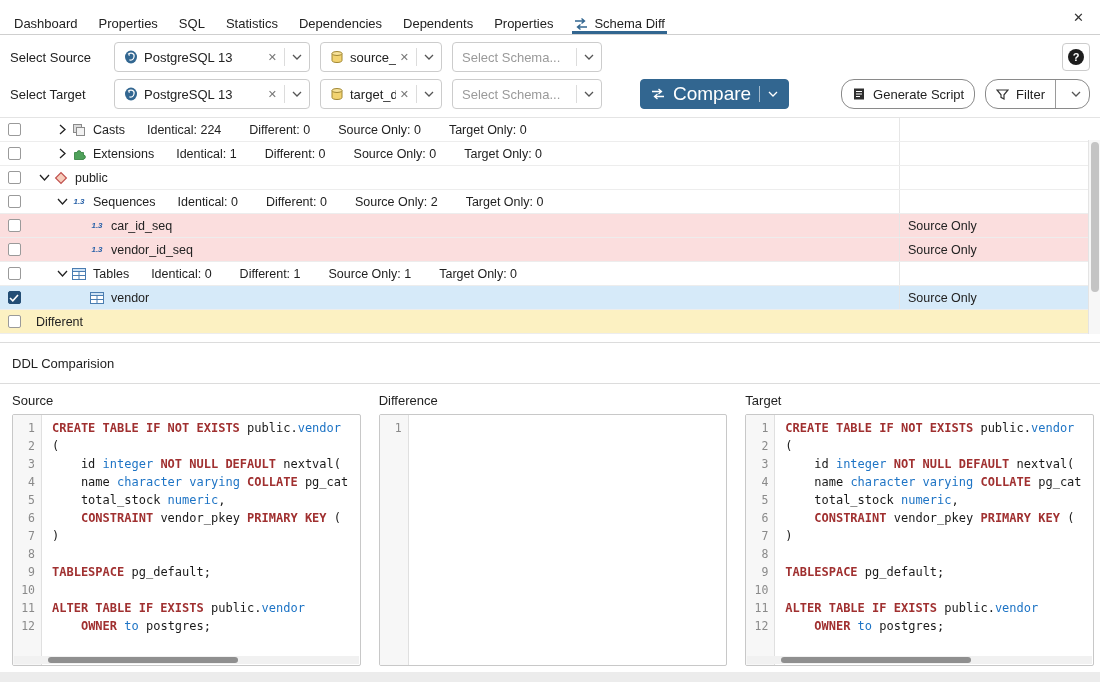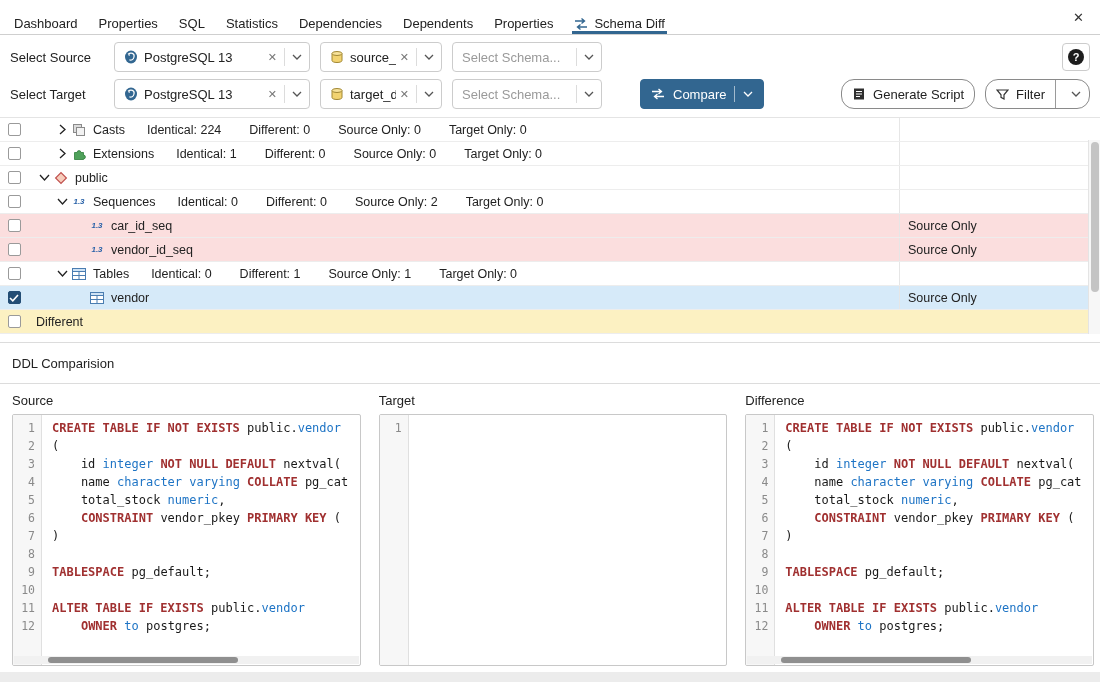--- a/index.html
+++ b/index.html
@@ -30,21 +30,21 @@
   .sel-clear { color:#777; font-size:11px; margin:0 7px 0 4px; cursor:pointer; flex:none; }
   .sel-divider { width:1px; height:18px; background:#dcdcdc; margin-right:7px; flex:none; }
   .sel-chevron { display:flex; flex:none; cursor:pointer; }
 
   .help-btn { margin-left:auto; width:28px; height:28px; border:1px solid #ccc; border-radius:4px; background:#fff;
               display:flex; align-items:center; justify-content:center; cursor:pointer; padding:0; }
   .help-glyph { width:16px; height:16px; border-radius:50%; background:#1d1d1d; color:#fff; font-size:11px; font-weight:bold;
                 display:flex; align-items:center; justify-content:center; }
 
   .btn-primary { margin-left:28px; display:flex; align-items:center; height:30px; background:var(--accent); color:#fff;
-                 border-radius:4px; padding:0 10px; gap:8px; font-size:13px; cursor:pointer; border:1px solid var(--accent); }
+                 border-radius:4px; padding:0 10px; gap:8px; font-size:19px; cursor:pointer; border:1px solid var(--accent); }
   .split-divider { width:1px; height:16px; background:rgba(255,255,255,.55); }
 
   .right-actions { margin-left:auto; display:flex; gap:10px; }
   .btn-outline { display:flex; align-items:center; gap:7px; height:30px; border:1px solid #8a8a8a; border-radius:13px;
                  background:#fff; padding:0 10px; font-size:13px; color:#222; cursor:pointer; }
   .filter-group { padding-right:0; }
   .split-divider-gray { width:1px; align-self:stretch; background:#9a9a9a; margin-left:3px; }
   .caret-pad { padding:0 8px; display:flex; }
 
   
@@ -469,22 +469,22 @@
     <div class="vthumb"></div>
   </div>
 </section>
 
 <div class="ddl-bar">
   <span>DDL Comparision</span>
 </div>
 
 <div class="panel-titles">
   <span class="ptitle">Source</span>
+  <span class="ptitle">Difference</span>
   <span class="ptitle">Target</span>
-  <span class="ptitle">Difference</span>
 </div>
 
 <div class="panels">
   <div class="code-panel">
       <div class="gutter">
         <div>1</div>
         <div>2</div>
         <div>3</div>
         <div>4</div>
         <div>5</div>

